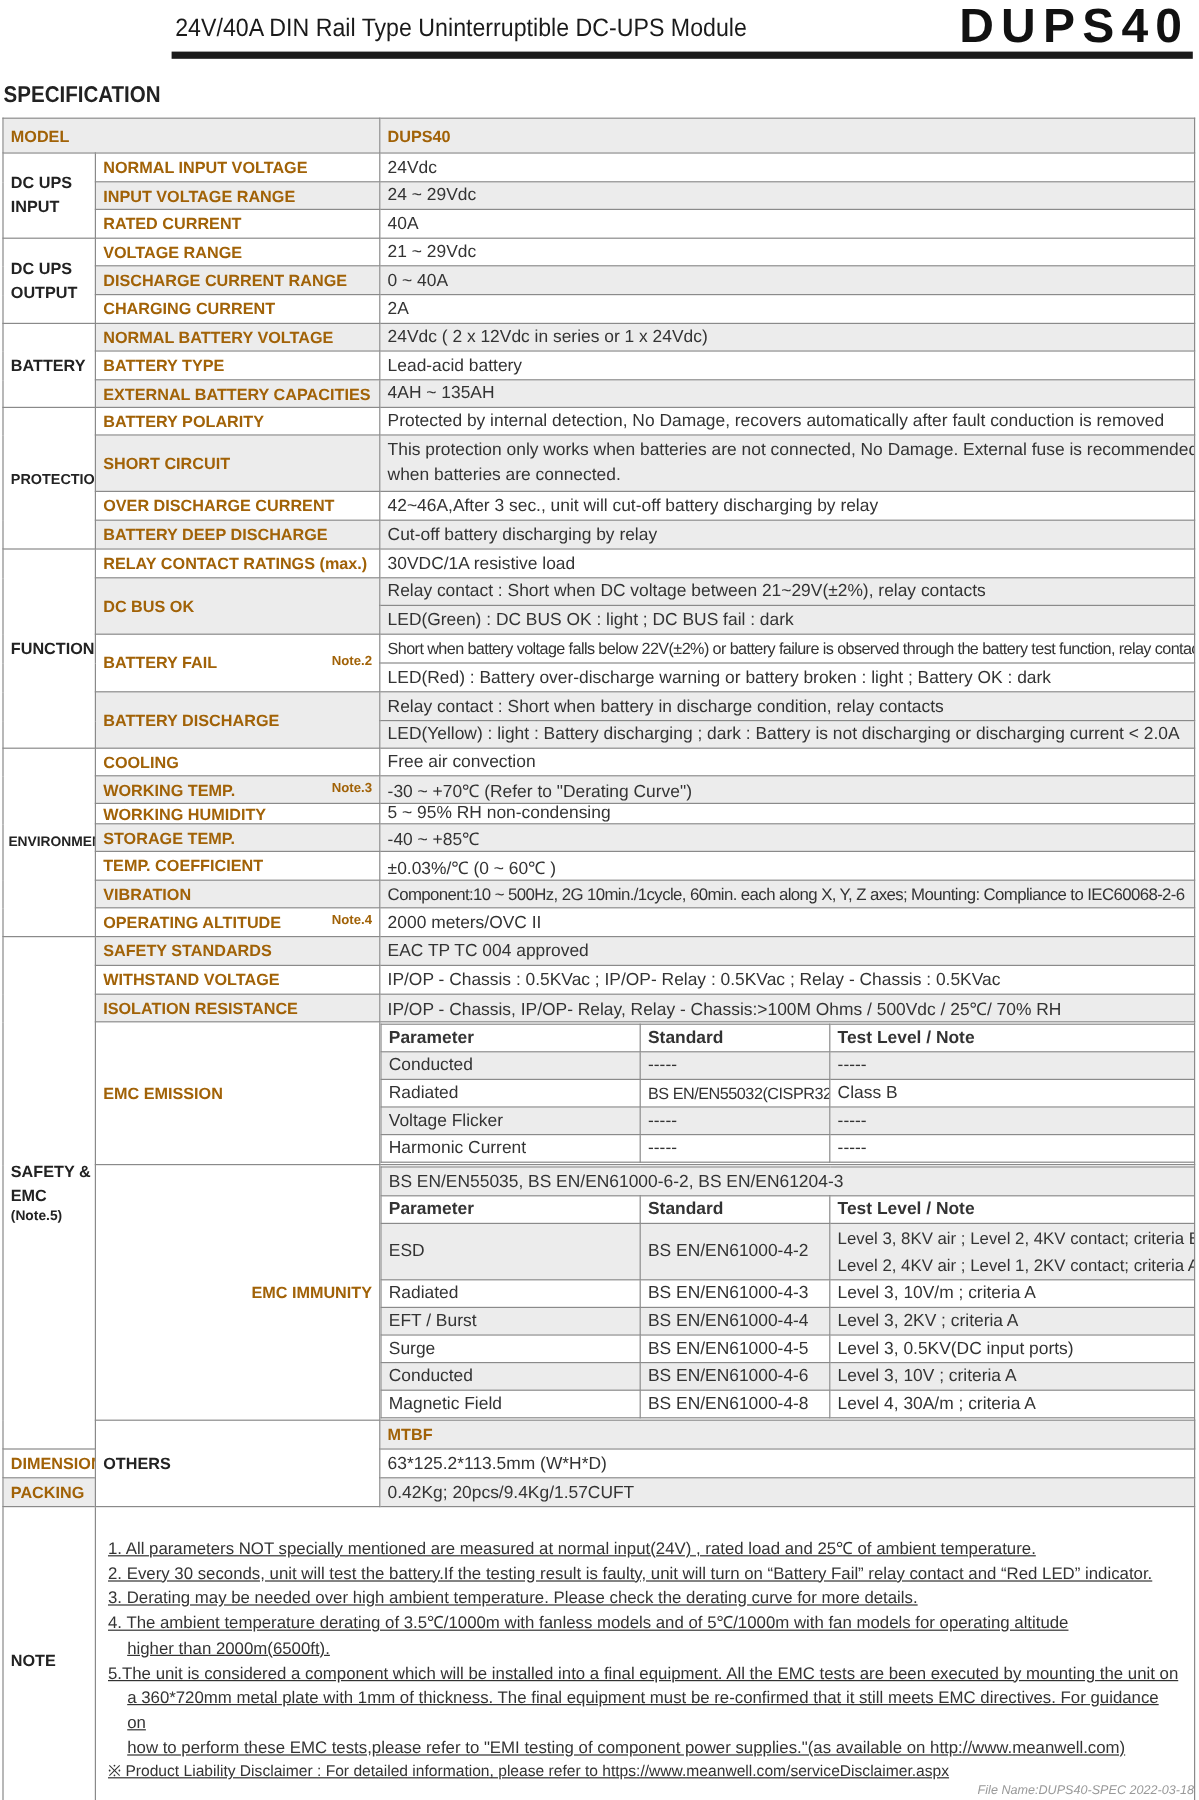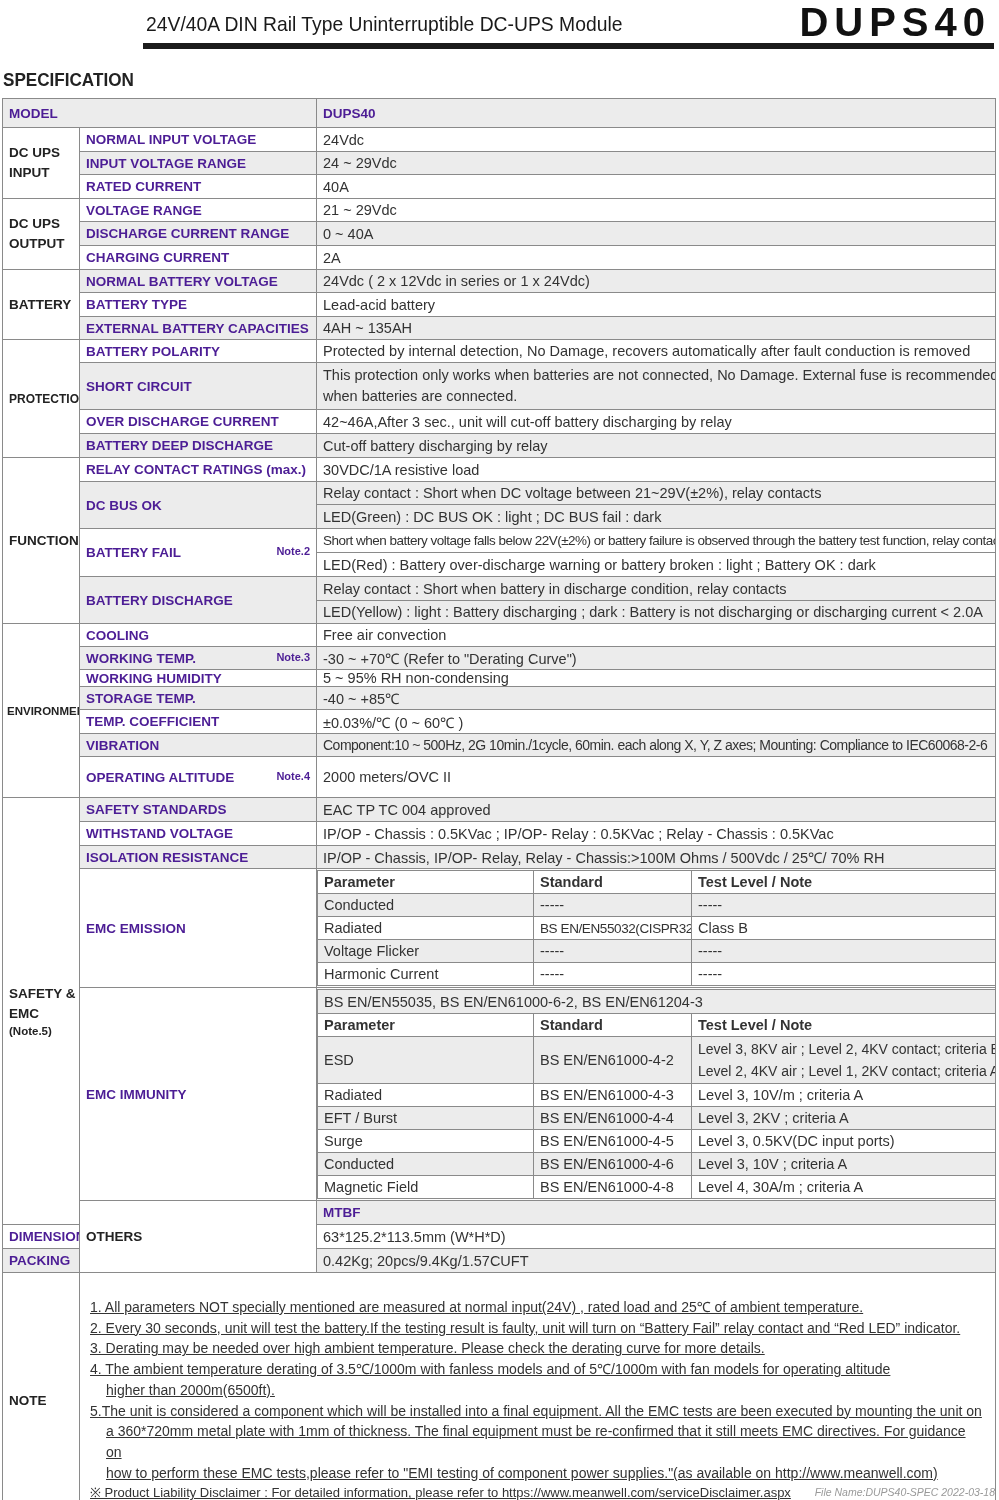--- a/index.html
+++ b/index.html
@@ -26,21 +26,21 @@
     position: absolute; left: 2px; top: 98px; width: 993px; border-collapse: collapse;
     table-layout: fixed; font-size: 14px;
   }
   table.spec td {
     border: 1.5px solid #8a8a8a; padding: 0 6px; vertical-align: middle; white-space: nowrap;
     overflow: hidden;
   }
   .g { background: #ececec; }
   .w { background: #ffffff; }
   .grp { font-weight: bold; font-size: 13.5px; color: #222; padding-left: 6px !important; }
-  .lbl { font-weight: bold; font-size: 13.5px; color: #4c1d95; margin-left: 32px; }
+  .lbl { font-weight: bold; font-size: 13.5px; color: #a16207; margin-left: 32px; }
   .lbl .note { float: right; font-size: 11px; font-weight: bold; }
   .val { color: #333; font-size: 14.5px; }
   .cond { letter-spacing: -0.5px; font-size: 13.5px; }
   .sub { padding: 0 !important; }
   .subtable { width: 100%; border-collapse: collapse; table-layout: fixed; }
   .subtable td { border: none; border-right: 1.5px solid #8a8a8a; padding: 0 6px; height: 22px; font-size: 14.5px; color: #333; }
   .subtable td:last-child { border-right: none; }
   .hdr { font-weight: bold; color: #222; }
   .dash { color: #888; font-size: 11px; }
   .notes-cell { vertical-align: top !important; padding: 24px 10px !important; white-space: normal !important; font-size: 14px; color: #333; line-height: 20.7px; text-decoration: underline; }
@@ -197,21 +197,21 @@
     <td class="val">-40 ~ +85℃</td>
   </tr>
   <tr class="w" style="height:24px">
     <td class="lbl">TEMP. COEFFICIENT</td>
     <td class="val">±0.03%/℃ (0 ~ 60℃ )</td>
   </tr>
   <tr class="g" style="height:23px">
     <td class="lbl">VIBRATION</td>
     <td class="val cond" style="font-size:14px;">Component:10 ~ 500Hz, 2G 10min./1cycle, 60min. each along X, Y, Z axes; Mounting: Compliance to IEC60068-2-6</td>
   </tr>
-  <tr class="w" style="height:41px">
+  <tr class="w" style="height:24px">
     <td class="lbl">
       <span>OPERATING ALTITUDE</span>
       <span class="note">Note.4</span>
     </td>
     <td class="val">2000 meters/OVC II</td>
   </tr>
 
   <tr class="g" style="height:24px">
     <td rowspan="6" class="grp w" style="line-height:20px;">
       <span style="display:block">SAFETY &amp;</span>
@@ -264,21 +264,21 @@
           <td>Harmonic Current</td>
           <td class="dash">-----</td>
           <td class="dash">-----</td>
         </tr>
       </tbody>
           </table>
     </td>
   </tr>
 
   <tr class="w">
-    <td class="lbl w" style="height:212px;">EMC IMMUNITY</td>
+    <td class="lbl w" style="height:212px;text-align:right;">EMC IMMUNITY</td>
     <td class="sub">
       <table class="subtable">
         <colgroup>
               <col style="width:216px">
               <col style="width:158px">
               <col>
             </colgroup>
         <tbody>
               <tr class="g" style="border-bottom:1.5px solid #8a8a8a;margin-top:32px;">
           <td colspan="3" style="height:23px;">BS EN/EN55035, BS EN/EN61000-6-2, BS EN/EN61204-3</td>

